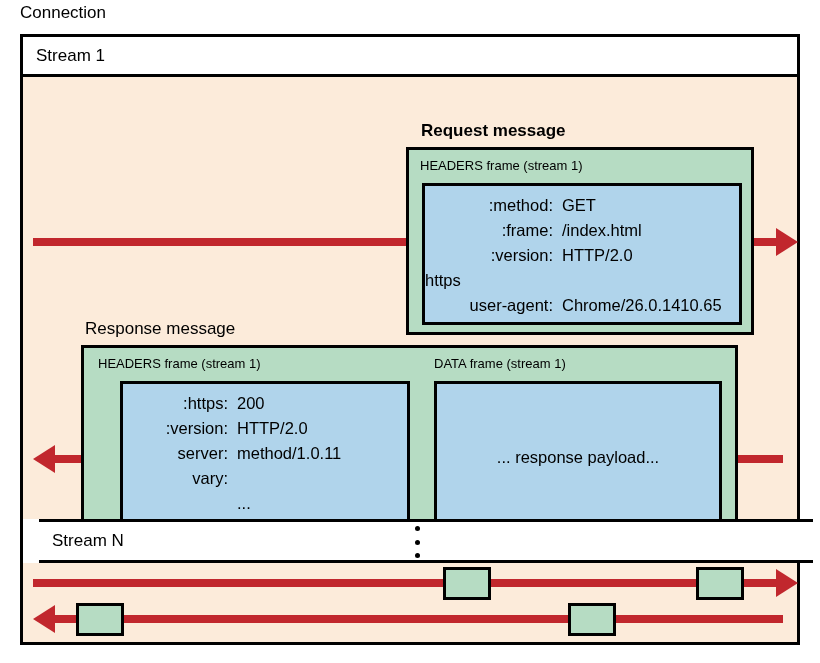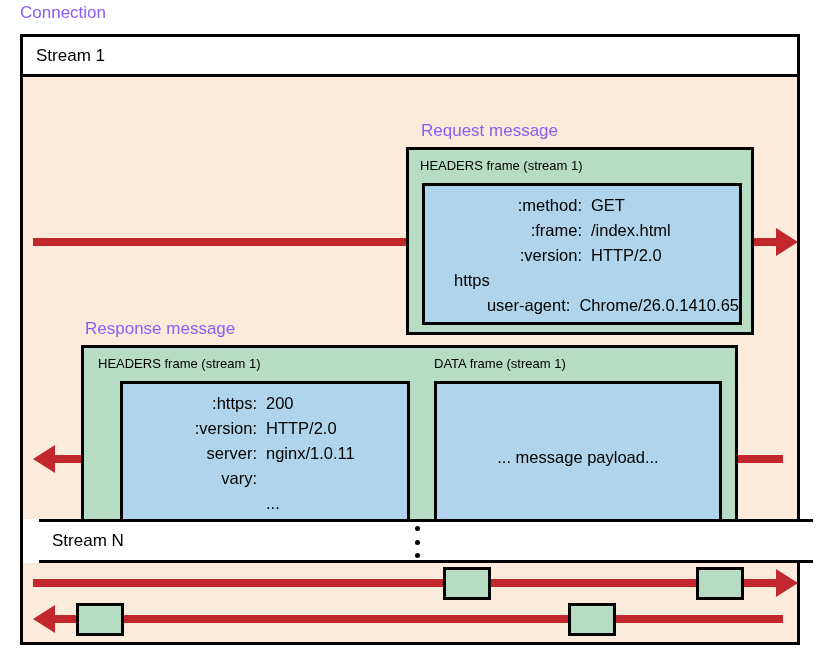--- a/index.html
+++ b/index.html
@@ -21,21 +21,21 @@
     left: 0; top: 0;
     width: 820px;
     height: 663px;
   }
 
   
   .label {
     position: absolute;
     font-size: 17px;
     line-height: 20px;
-    color: #8b5cf6;
+    color: #000000;
     white-space: nowrap;
   }
   #connection-label { left: 20px; top: 3px; }
   #request-label    { left: 418px; top: 84px; }
   #response-label   { left: 82px; top: 282px; }
 
   
   #connection-box {
     position: absolute;
     left: 20px; top: 34px;
@@ -139,21 +139,20 @@
     left: 0; top: 0;
     width: 100%;
     padding-top: 7px;
     box-sizing: border-box;
   }
   .kv-row {
     display: flex;
     font-size: 16.5px;
     line-height: 25px;
     white-space: nowrap;
-    padding-left: 29px;
   }
   .kv-key {
     text-align: right;
     padding-right: 9px;
   }
   .kv-val { text-align: left; }
 
   #request-kv .kv-key  { width: 128px; }
   #response-kv .kv-key { width: 105px; }
 
@@ -190,21 +189,21 @@
     </div>
 
     <div class="stream-body" id="stream1-body">
 
       <div class="arrow-line" style="left:10px; top:161px; width:745px;"></div>
       <div class="arrow-head right" style="left:753px; top:151px;"></div>
 
       <div class="arrow-line" style="left:32px; top:378px; width:728px;"></div>
       <div class="arrow-head left" style="left:10px; top:368px;"></div>
 
-      <div class="label" id="request-label" style="left:398px; top:44px;">Request message</div>
+      <div class="label" id="request-label" style="left:398px; top:44px;font-weight:bold;">Request message</div>
 
       <div class="frame-group" style="left:383px; top:70px; width:348px; height:188px;">
         <div class="frame-title">HEADERS frame (stream 1)</div>
 
         <div class="payload-box" style="left:13px; top:33px; width:320px; height:142px;">
           <div class="kv" id="request-kv">
               <div class="kv-row">
                 <div class="kv-key">:method:</div>
                 <div class="kv-val">GET</div>
               </div>
@@ -238,36 +237,36 @@
               <div class="kv-row">
                 <div class="kv-key">:https:</div>
                 <div class="kv-val">200</div>
               </div>
               <div class="kv-row">
                 <div class="kv-key">:version:</div>
                 <div class="kv-val">HTTP/2.0</div>
               </div>
               <div class="kv-row">
                 <div class="kv-key">server:</div>
-                <div class="kv-val">nginx/1.0.11</div>
+                <div class="kv-val">method/1.0.11</div>
               </div>
               <div class="kv-row">
                 <div class="kv-key">vary:</div>
               </div>
               <div class="kv-row">
                 <div class="kv-key"></div>
                 <div class="kv-val">...</div>
               </div>
             </div>
         </div>
 
         <div class="frame-title" style="left:350px; top:6px;">DATA frame (stream 1)</div>
 
         <div class="payload-box" style="left:350px; top:33px; width:288px; height:152px;">
-          <div class="payload-text">... message payload...</div>
+          <div class="payload-text">... response payload...</div>
         </div>
       </div>
 
     </div>
 
     <div class="stream-header" id="streamN-header">
       <div class="stream-title">Stream N</div>
     </div>
 
     <div id="stream-ellipsis">

